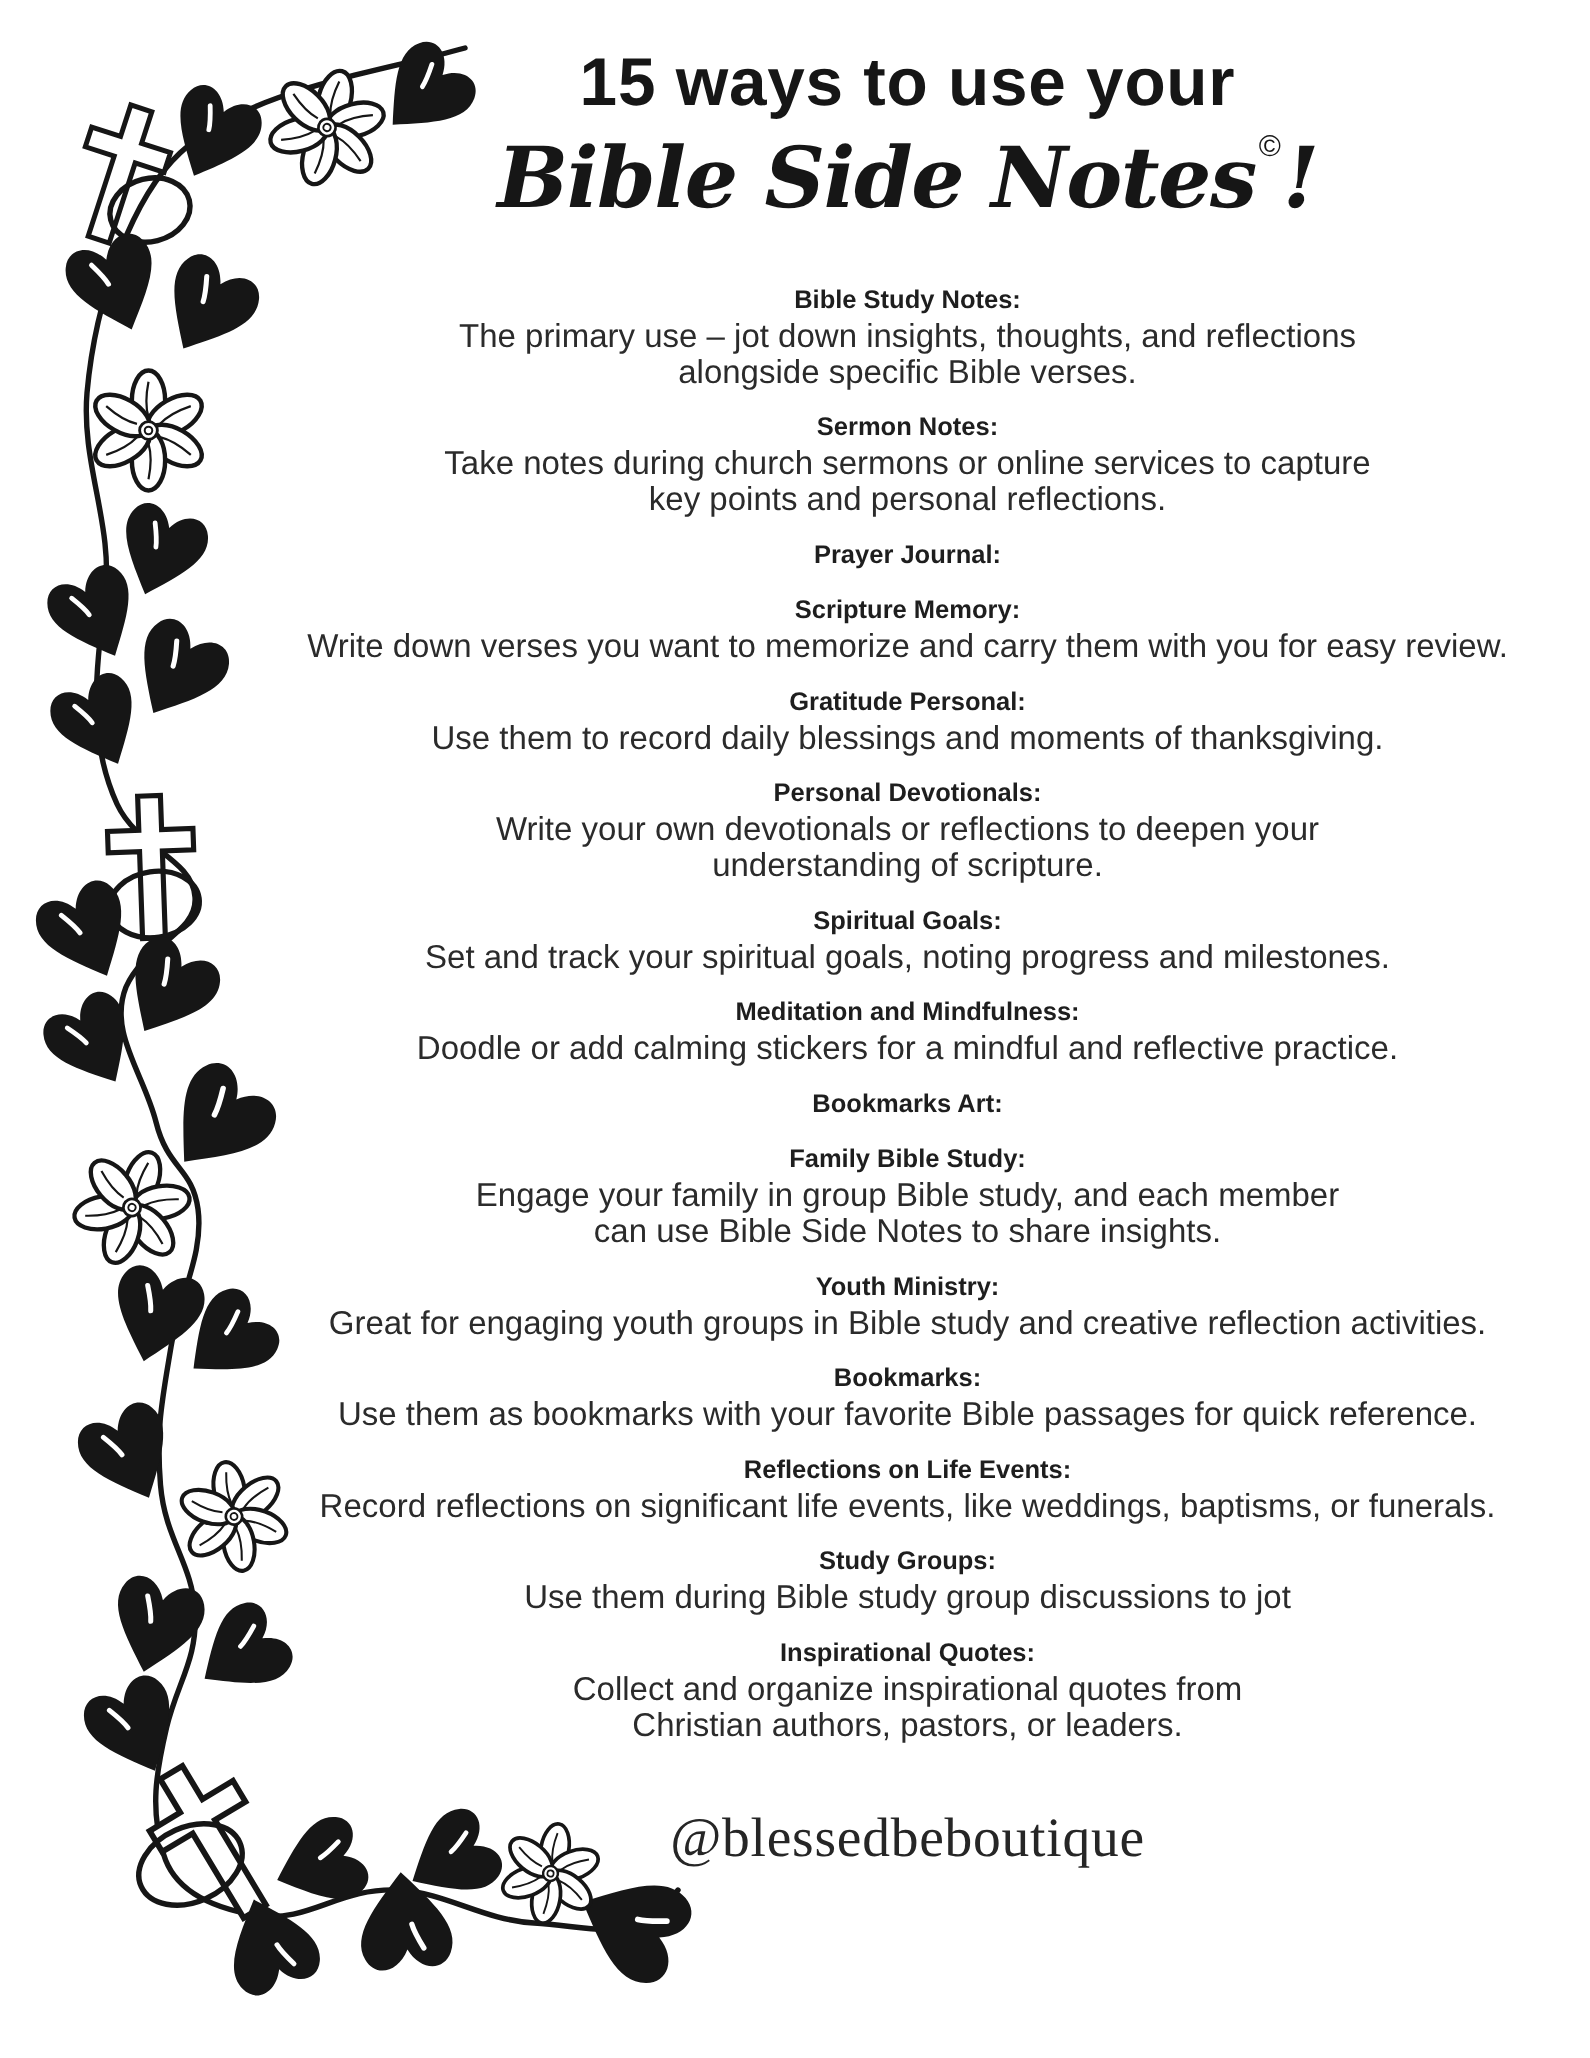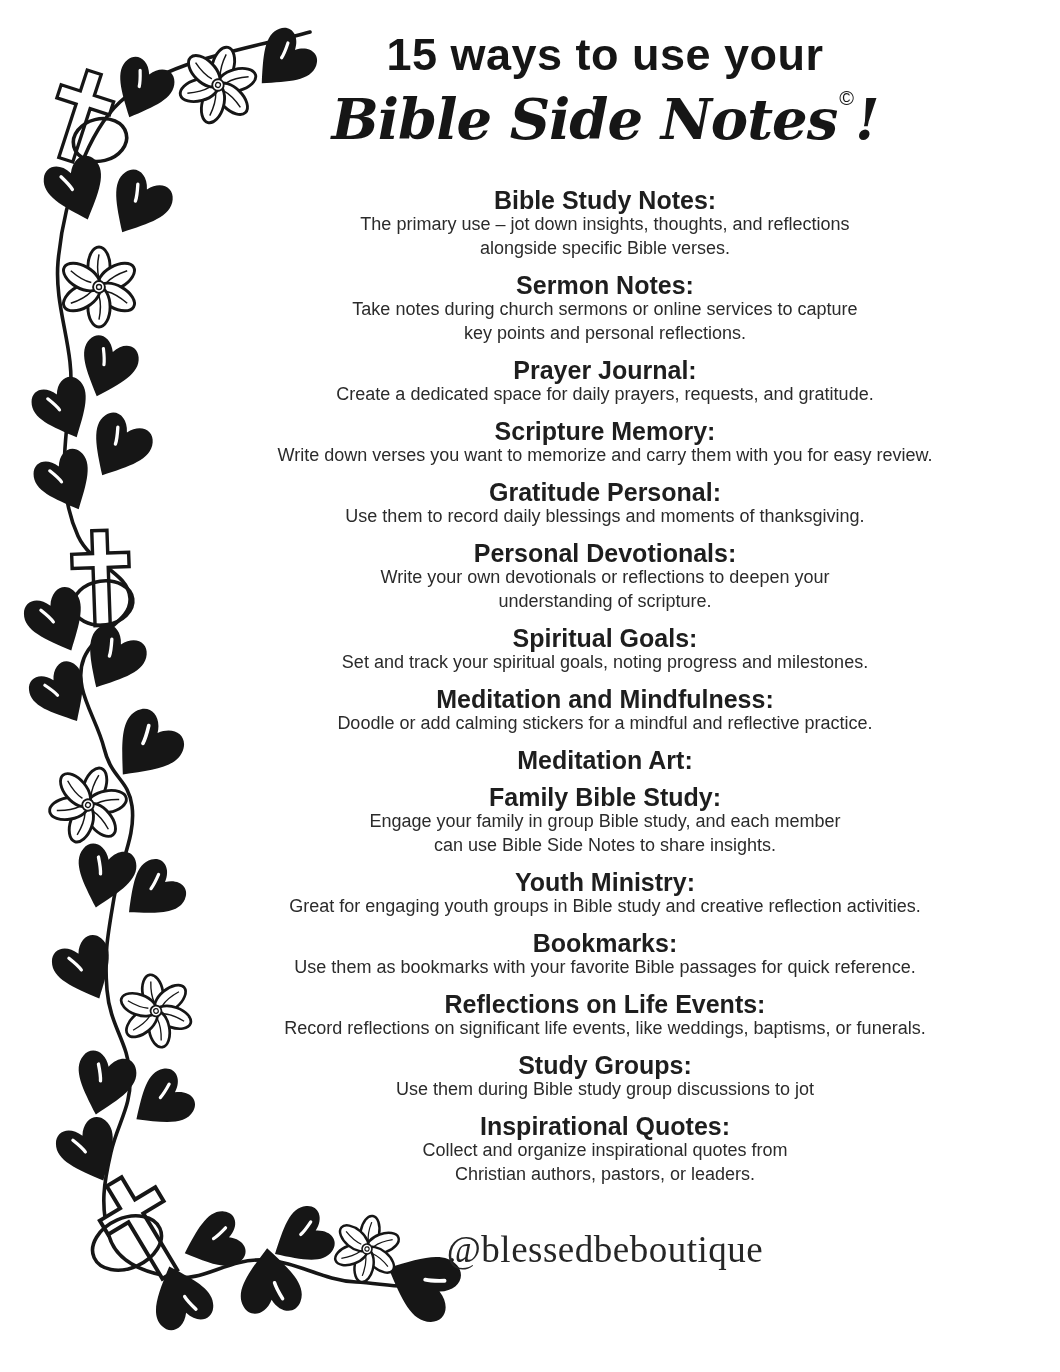--- a/index.html
+++ b/index.html
@@ -55,28 +55,28 @@
     margin-left: 2px; margin-right: 1px;
   }
   .sections {
     margin-top: 34px;
     display: flex;
     flex-direction: column;
     gap: 13px;
   }
   .sections h2 {
     margin: 0;
-    font-size: 25px;
+    font-size: 17px;
     font-weight: 700;
     line-height: 24px;
     color: #1e1e1e;
   }
   .sections p {
     margin: 0;
-    font-size: 18px;
+    font-size: 22px;
     font-weight: 400;
     line-height: 24px;
     color: #2b2b2b;
   }
   .footer-handle {
     margin-top: 42px;
     font-size: 37px;
     font-weight: 400;
     letter-spacing: 0.5px;
     color: #262626;
@@ -194,21 +194,20 @@
           <p>The primary use – jot down insights, thoughts, and reflections</p>
           <p>alongside specific Bible verses.</p>
         </section>
         <section>
           <h2>Sermon Notes:</h2>
           <p>Take notes during church sermons or online services to capture</p>
           <p>key points and personal reflections.</p>
         </section>
         <section>
           <h2>Prayer Journal:</h2>
-          <p>Create a dedicated space for daily prayers, requests, and gratitude.</p>
         </section>
         <section>
           <h2>Scripture Memory:</h2>
           <p>Write down verses you want to memorize and carry them with you for easy review.</p>
         </section>
         <section>
           <h2>Gratitude Personal:</h2>
           <p>Use them to record daily blessings and moments of thanksgiving.</p>
         </section>
         <section>
@@ -218,21 +217,21 @@
         </section>
         <section>
           <h2>Spiritual Goals:</h2>
           <p>Set and track your spiritual goals, noting progress and milestones.</p>
         </section>
         <section>
           <h2>Meditation and Mindfulness:</h2>
           <p>Doodle or add calming stickers for a mindful and reflective practice.</p>
         </section>
         <section>
-          <h2>Meditation Art:</h2>
+          <h2>Bookmarks Art:</h2>
         </section>
         <section>
           <h2>Family Bible Study:</h2>
           <p>Engage your family in group Bible study, and each member</p>
           <p>can use Bible Side Notes to share insights.</p>
         </section>
         <section>
           <h2>Youth Ministry:</h2>
           <p>Great for engaging youth groups in Bible study and creative reflection activities.</p>
         </section>

